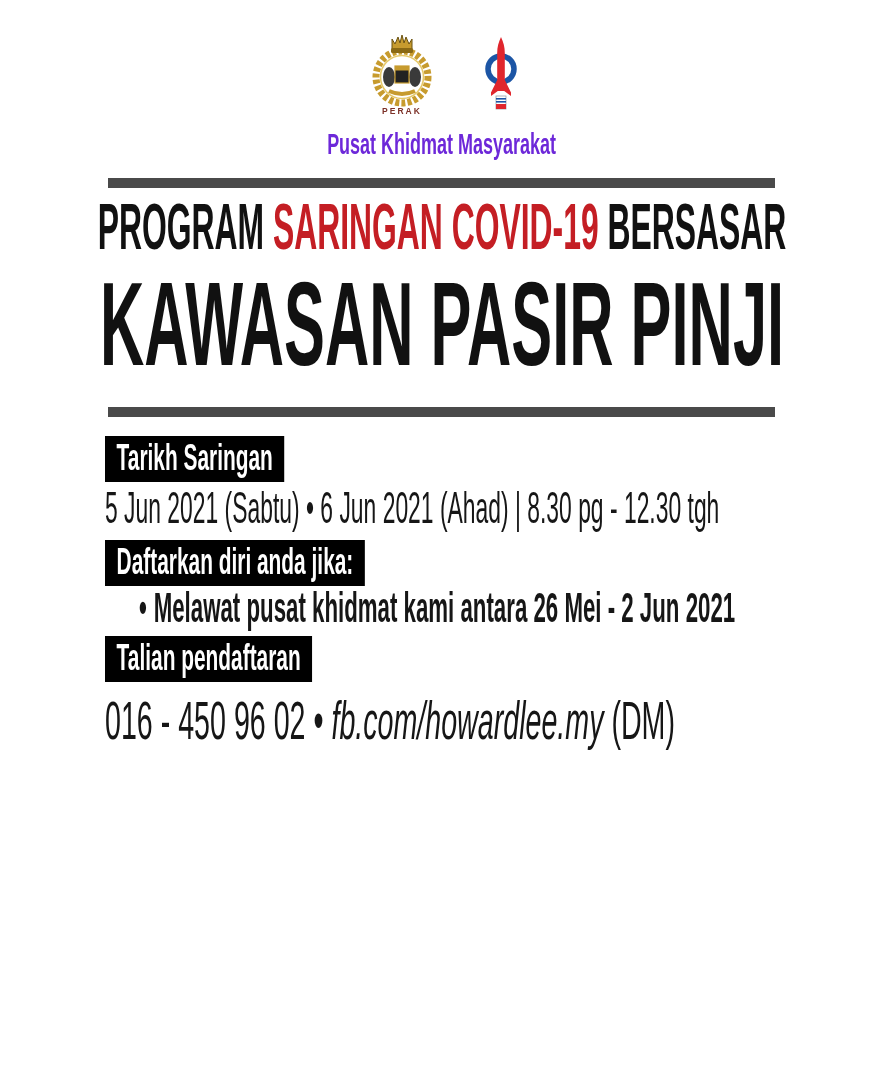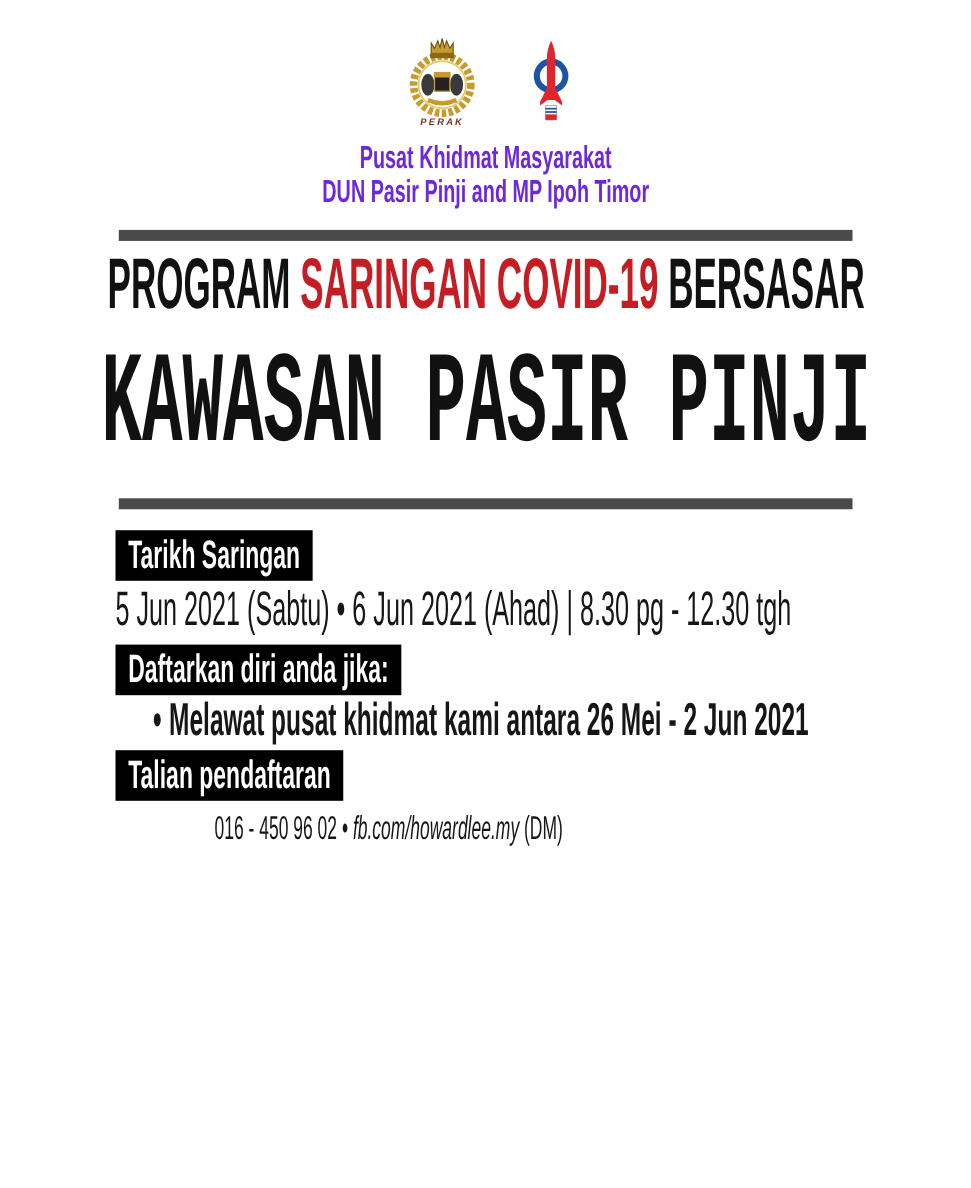--- a/index.html
+++ b/index.html
@@ -6,39 +6,39 @@
   body {
     width: 883px; height: 1080px;
     background: #ffffff;
     overflow: hidden;
     font-family: "Liberation Sans", "DejaVu Sans", sans-serif;
     color: #161616;
   }
   .poster { width: 883px; height: 1080px; box-sizing: border-box; padding-top: 33px; position: relative; }
 
   
-  .logos { display: flex; justify-content: center; align-items: flex-start; gap: 44px; height: 84px; font-style: italic; }
+  .logos { display: flex; justify-content: center; align-items: flex-start; gap: 44px; height: 84px; }
   .org { text-align: center; margin-top: 12px; font-size: 29px; line-height: 31px; font-weight: bold; color: #6d28d9; }
   .org .cond { display: inline-block; white-space: nowrap; transform: scaleX(0.62); transform-origin: center; }
 
   
   .divider { width: 667px; height: 10px; background: #4a4a4a; margin: 18px auto 0; }
   .divider.second { margin-top: 24px; }
 
   
   .hline { position: relative; width: 883px; }
   .hline > .hspan {
     position: absolute; left: 50%; top: 0;
     white-space: nowrap; font-weight: bold; color: #111111;
   }
   .title-row { height: 180px; margin-top: 0; }
   .title-row > .hspan { font-size: 180px; line-height: 180px; transform: translateX(-50%) scaleX(0.49); }
   .subtitle-row { height: 65px; margin-top: 6px; }
   .subtitle-row > .hspan { font-size: 65px; line-height: 65px; transform: translateX(-50%) scaleX(0.49); }
-  .area-row { height: 118px; margin-top: 21px; font-family: Liberation Mono, monospace; }
+  .area-row { height: 118px; margin-top: 6px; }
   .area-row > .hspan { font-size: 118px; line-height: 118px; transform: translateX(-50%) scaleX(0.52); }
   .red { color: #c41e24; }
 
   
   .details { margin: 19px 0 0 105px; }
   .label-box {
     width: fit-content;
     background: #000000; color: #ffffff;
     font-weight: bold; font-size: 36px; line-height: 36px;
     padding: 4px 20px 6px;
@@ -47,21 +47,21 @@
   }
   .body-line { font-weight: normal; white-space: nowrap; }
   .body-line .cond { display: inline-block; white-space: nowrap; transform: scaleX(0.52); transform-origin: left center; }
   .date-line { margin-top: 4px; font-size: 44px; line-height: 44px; }
   .bullets { list-style: none; margin: 2px 0 0; padding: 0 0 0 34px; }
   .bullets li { font-weight: bold; font-size: 42px; line-height: 40px; white-space: nowrap; }
   .bullets li .cond { display: inline-block; white-space: nowrap; transform: scaleX(0.53); transform-origin: left center; }
   .bdot { margin-right: 13px; }
   .mt-register { margin-top: 10px; }
   .mt-contact { margin-top: 8px; }
-  .contact-line { margin-top: 4px; font-size: 30px; line-height: 44px; text-align: center; }
+  .contact-line { margin-top: 16px; font-size: 54px; line-height: 44px; }
   .contact-line .cond { transform: scaleX(0.53); }
   .fb-italic { font-style: italic; }
 
   .crest-caption { font-weight: bold; }
 </style>
 </head>
 <body>
 
 <div class="poster">
 
@@ -83,21 +83,20 @@
       <path d="M18 1 C20.5 6.5 21.8 11 21.8 17 L21.8 44 L28 56.5 L28 60 L21.2 55 L14.8 55 L8 60 L8 56.5 L14.2 44 L14.2 17 C14.2 11 15.5 6.5 18 1 Z" fill="#e0262d"></path>
       <rect x="13" y="60" width="10" height="13" fill="#ffffff" stroke="#9aa0a8" stroke-width="0.8"></rect>
       <rect x="13" y="62" width="10" height="1.6" fill="#1c55a5"></rect>
       <rect x="13" y="65" width="10" height="1.6" fill="#1c55a5"></rect>
       <rect x="13" y="68" width="10" height="5" fill="#e0262d"></rect>
     </svg>
   </div>
 
   <div class="org">
     <div><span class="cond">Pusat Khidmat Masyarakat</span></div>
-    <div><span class="cond">DUN Pasir Pinji and MP Ipoh Timor</span></div>
   </div>
 
   <div class="divider"></div>
 
 
   <div class="hline subtitle-row">
     <span class="hspan"><span>PROGRAM </span><span class="red">SARINGAN COVID-19</span><span> BERSASAR</span></span>
   </div>
 
   <div class="hline area-row">

